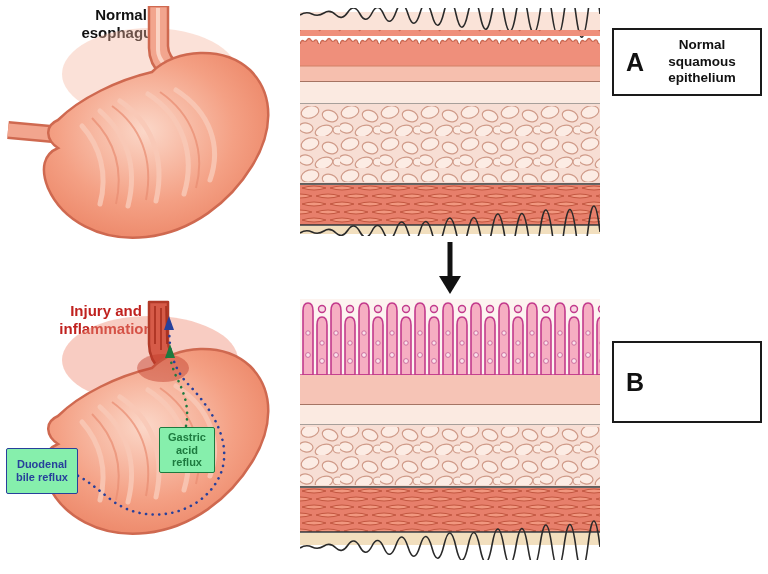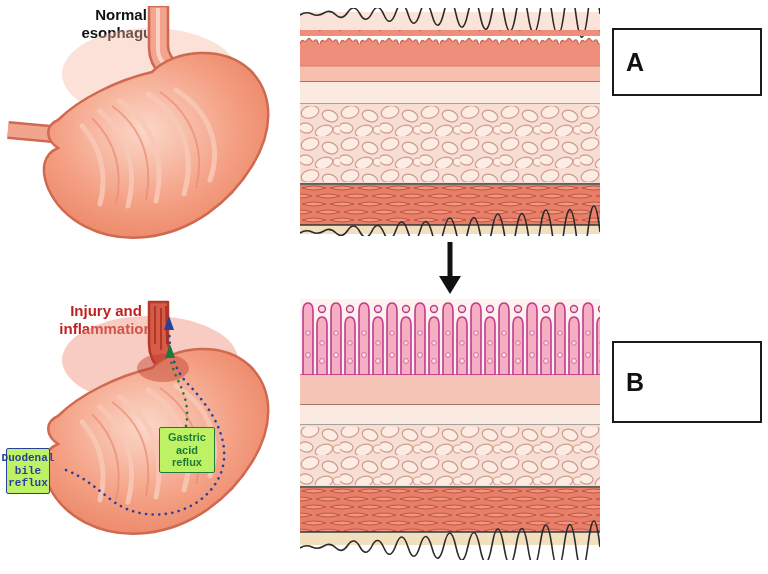--- a/index.html
+++ b/index.html
@@ -3,21 +3,21 @@
 <meta charset="utf-8">
 <style>
   html,body{margin:0;padding:0;background:#fff;font-family:"Liberation Sans",sans-serif;}
   .canvas{position:relative;width:768px;height:574px;background:#ffffff;overflow:hidden;}
   .abs{position:absolute;}
   .anat-label{font-weight:bold;font-size:15px;text-align:center;line-height:1.18;color:#111;}
   .anat-label.injury{color:#c0221f;}
   .legend-box{position:absolute;display:flex;align-items:center;background:#ffffff;border:2px solid #1a1a1a;box-sizing:border-box;padding:4px 6px;}
   .legend-letter{font-size:25px;font-weight:bold;color:#111;padding:0 6px 0 6px;}
   .legend-caption{flex:1;font-size:13.5px;font-weight:bold;color:#111;text-align:center;line-height:1.22;}
-  .reflux-box{position:absolute;background:#bef264;border:1.8px solid;border-radius:2px;font-size:11px;font-weight:bold;text-align:center;line-height:1.18;display:flex;align-items:center;justify-content:center;box-sizing:border-box;padding:2px;z-index:5;}
+  .reflux-box{position:absolute;background:#86efac;border:1.8px solid;border-radius:2px;font-size:11px;font-weight:bold;text-align:center;line-height:1.18;display:flex;align-items:center;justify-content:center;box-sizing:border-box;padding:2px;z-index:5;}
   .reflux-box.duodenal{color:#27409b;border-color:#27409b;}
   .reflux-box.gastric{color:#1d7a3f;border-color:#1d7a3f;}
 </style>
 </head>
 <body>
 
 <div class="canvas">
 
   <div class="abs anat-label" style="left:62px;top:6px;width:118px;">Normal esophagus</div>
 
@@ -104,20 +104,21 @@
       <line x1="0" y1="217" x2="300" y2="217" stroke="#333333" stroke-width="1.4"></line>
     </g>
     <g>
       <rect x="0" y="218" width="300" height="8" fill="#f2dfbe"></rect>
       <path d="M0,225 Q6,221 12,224 T24,223 T36,225 T48,222 T60,224 T72,223 T84,225 T96,222 T108,224 T120,223 T132,225 T144,222 T156,224 T168,223 T180,225 T192,222 T204,224 T216,223 T228,225 T240,222 T252,224 T264,223 T276,225 T288,222 T300,224" fill="none" stroke="#2a2a2a" stroke-width="1.6"></path>
     </g>
   </svg>
 
   <div class="legend-box" style="left:612px;top:28px;width:150px;height:68px;">
     <span class="legend-letter">A</span>
+    <span class="legend-caption">Normal squamous epithelium</span>
   </div>
 
   <svg class="abs" style="left:437px;top:242px;" width="26" height="52" viewBox="0 0 26 52">
     <line x1="13" y1="0" x2="13" y2="36" stroke="#111" stroke-width="5"></line>
     <polygon points="2,34 24,34 13,52" fill="#111"></polygon>
   </svg>
 
   <div class="abs anat-label injury" style="left:30px;top:302px;width:152px;">Injury and inflammation</div>
 
   <svg class="abs" style="left:0;top:300px;" width="290" height="274" viewBox="0 0 290 274">
@@ -156,21 +157,21 @@
     <g>
       <path d="M66,170 C 86,178 98,190 114,202 C 152,228 208,212 222,170 C 232,136 206,102 186,82 C 176,70 172,58 170,46 L 169,30" fill="none" stroke="#27409b" stroke-width="2.6" stroke-linecap="round" stroke-dasharray="0.1 6.5"></path>
       <polygon points="164,30 174,30 169,16" fill="#27409b"></polygon>
     </g>
     <g>
       <path d="M186,126 C 190,106 183,90 175,74 C 172,66 171,62 170,56" fill="none" stroke="#1d7a3f" stroke-width="2.6" stroke-linecap="round" stroke-dasharray="0.1 6.5"></path>
       <polygon points="165,58 175,58 170,44" fill="#1d7a3f"></polygon>
     </g>
   </svg>
 
-  <div class="reflux-box duodenal" style="left:6px;top:448px;width:44px;height:46px;font-family:Liberation Mono, monospace;">Duodenal bile reflux</div>
+  <div class="reflux-box duodenal" style="left:6px;top:448px;width:72px;height:46px;">Duodenal bile reflux</div>
   <div class="reflux-box gastric" style="left:159px;top:427px;width:56px;height:46px;">Gastric acid reflux</div>
 
   <svg class="abs" style="left:300px;top:295px;" width="300" height="265" viewBox="0 0 300 265">
     <defs>
       <pattern id="villiB" width="28" height="80" patternUnits="userSpaceOnUse">
         <path d="M3,80 L3,16 Q3,8 8,8 Q13,8 13,16 L13,80 Z" fill="#f6aec2" stroke="#c23a8c" stroke-width="1.6"></path>
         <path d="M17,80 L17,30 Q17,22 22,22 Q27,22 27,30 L27,80 Z" fill="#f6aec2" stroke="#c23a8c" stroke-width="1.6"></path>
         <circle cx="22" cy="14" r="3.5" fill="#f9d6e2" stroke="#c23a8c" stroke-width="1.4"></circle>
         <circle cx="8" cy="38" r="2.2" fill="#fbe3ec" stroke="#cc6d9e" stroke-width="1"></circle>
         <circle cx="8" cy="60" r="2.4" fill="#fbe3ec" stroke="#cc6d9e" stroke-width="1"></circle>

